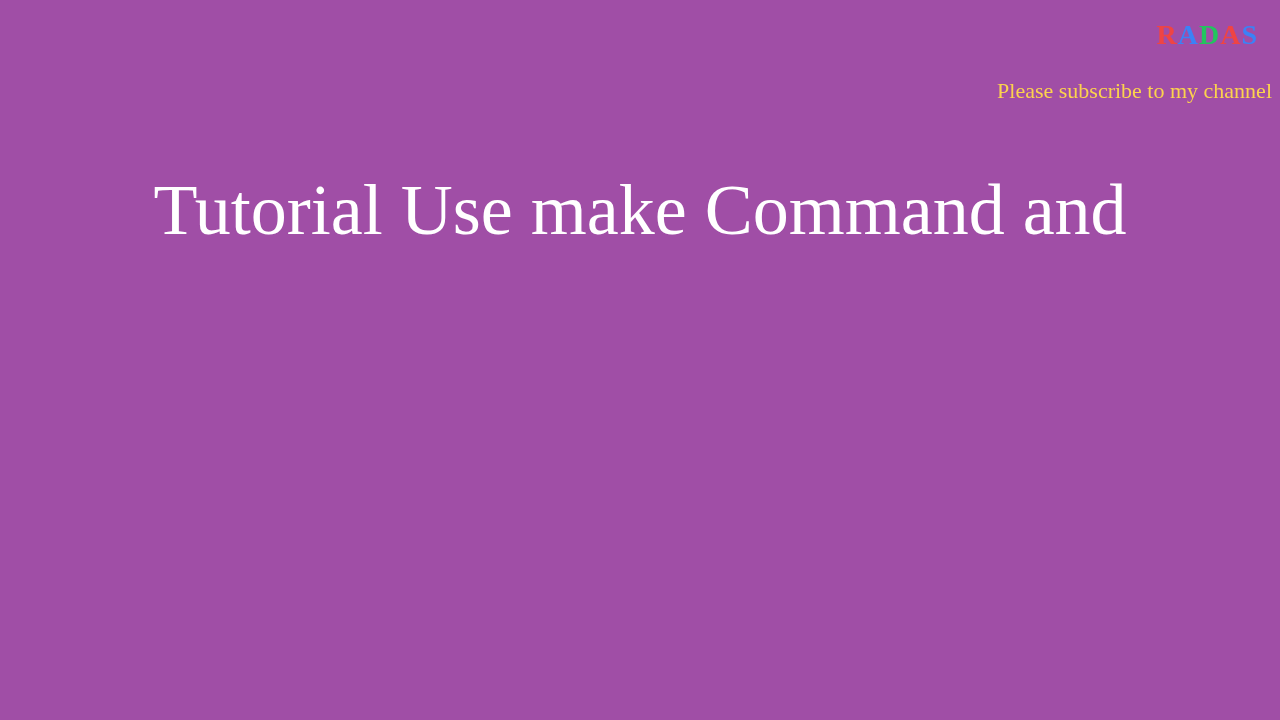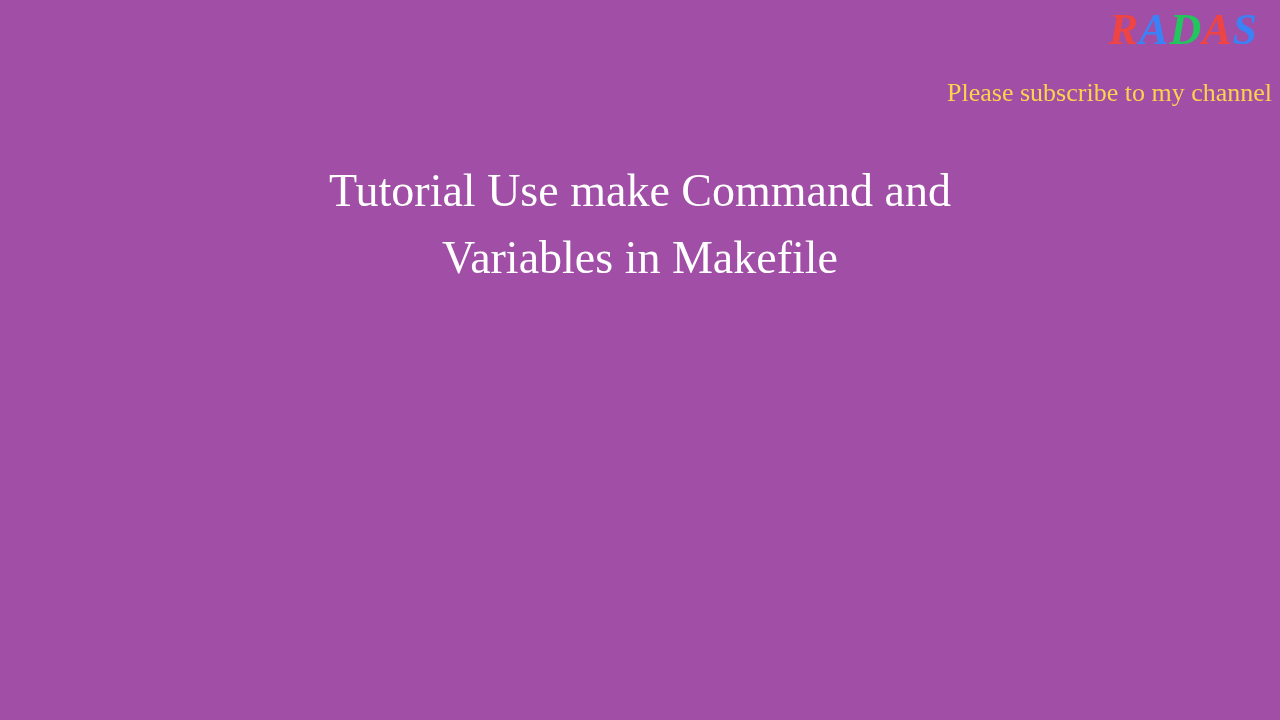--- a/index.html
+++ b/index.html
@@ -4,55 +4,53 @@
   <style>
     * { margin: 0; padding: 0; box-sizing: border-box; }
     html, body { width: 1280px; height: 720px; overflow: hidden; }
     body {
       background: #a04ea6;
       font-family: "Times New Roman", Times, serif;
       position: relative;
     }
     .logo {
       position: absolute;
-      top: 8px;
+      top: 21px;
       right: 22px;
-      font-size: 44px;
+      font-size: 28px;
       font-weight: bold;
       letter-spacing: 1px;
       line-height: 1;
       white-space: nowrap;
-      font-style: italic;
     }
     .logo span { display: inline-block; }
     .subscribe {
       position: absolute;
       top: 78px;
       right: 8px;
-      font-size: 26px;
+      font-size: 22px;
       color: #fcd34d;
     }
     .title {
       position: absolute;
       top: 158px;
       left: 0;
       width: 100%;
       text-align: center;
       color: #ffffff;
-      font-size: 46px;
+      font-size: 72px;
       line-height: 1.45;
       font-weight: 400;
     }
     .title .row { display: block; }
   </style>
 </head>
 <body>
 
 <div class="logo">
   <span style="color:#ef4444">R</span><span style="color:#3b82f6">A</span><span style="color:#22c55e">D</span><span style="color:#ef4444">A</span><span style="color:#3b82f6">S</span>
 </div>
 
 <div class="subscribe">Please subscribe to my channel</div>
 
 <div class="title">
   <span class="row">Tutorial Use make Command and</span>
-  <span class="row">Variables in Makefile</span>
 </div>
 
 </body></html>

